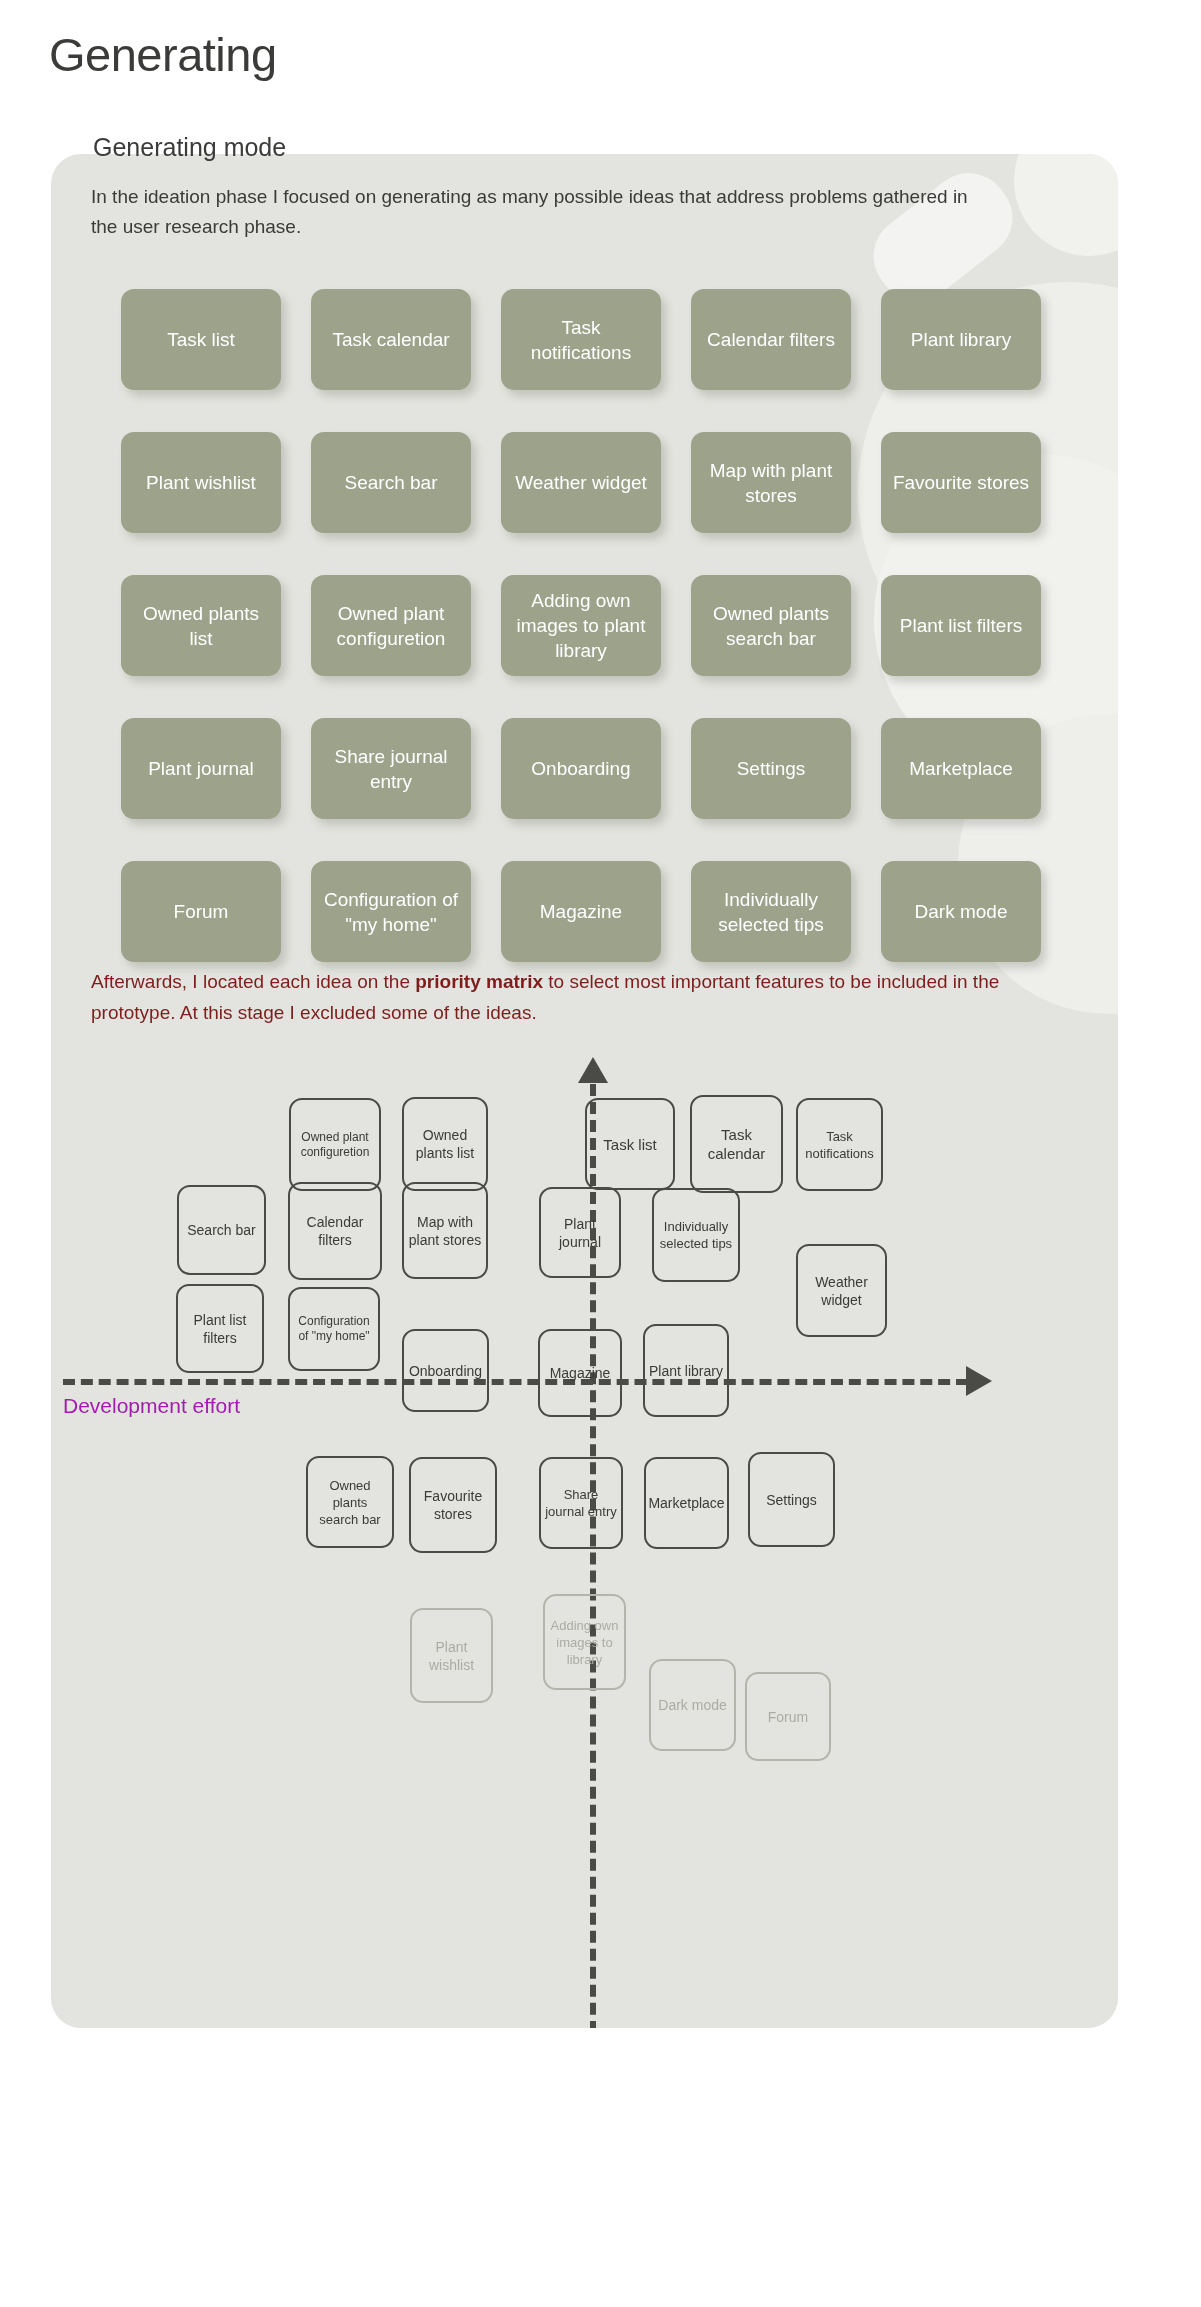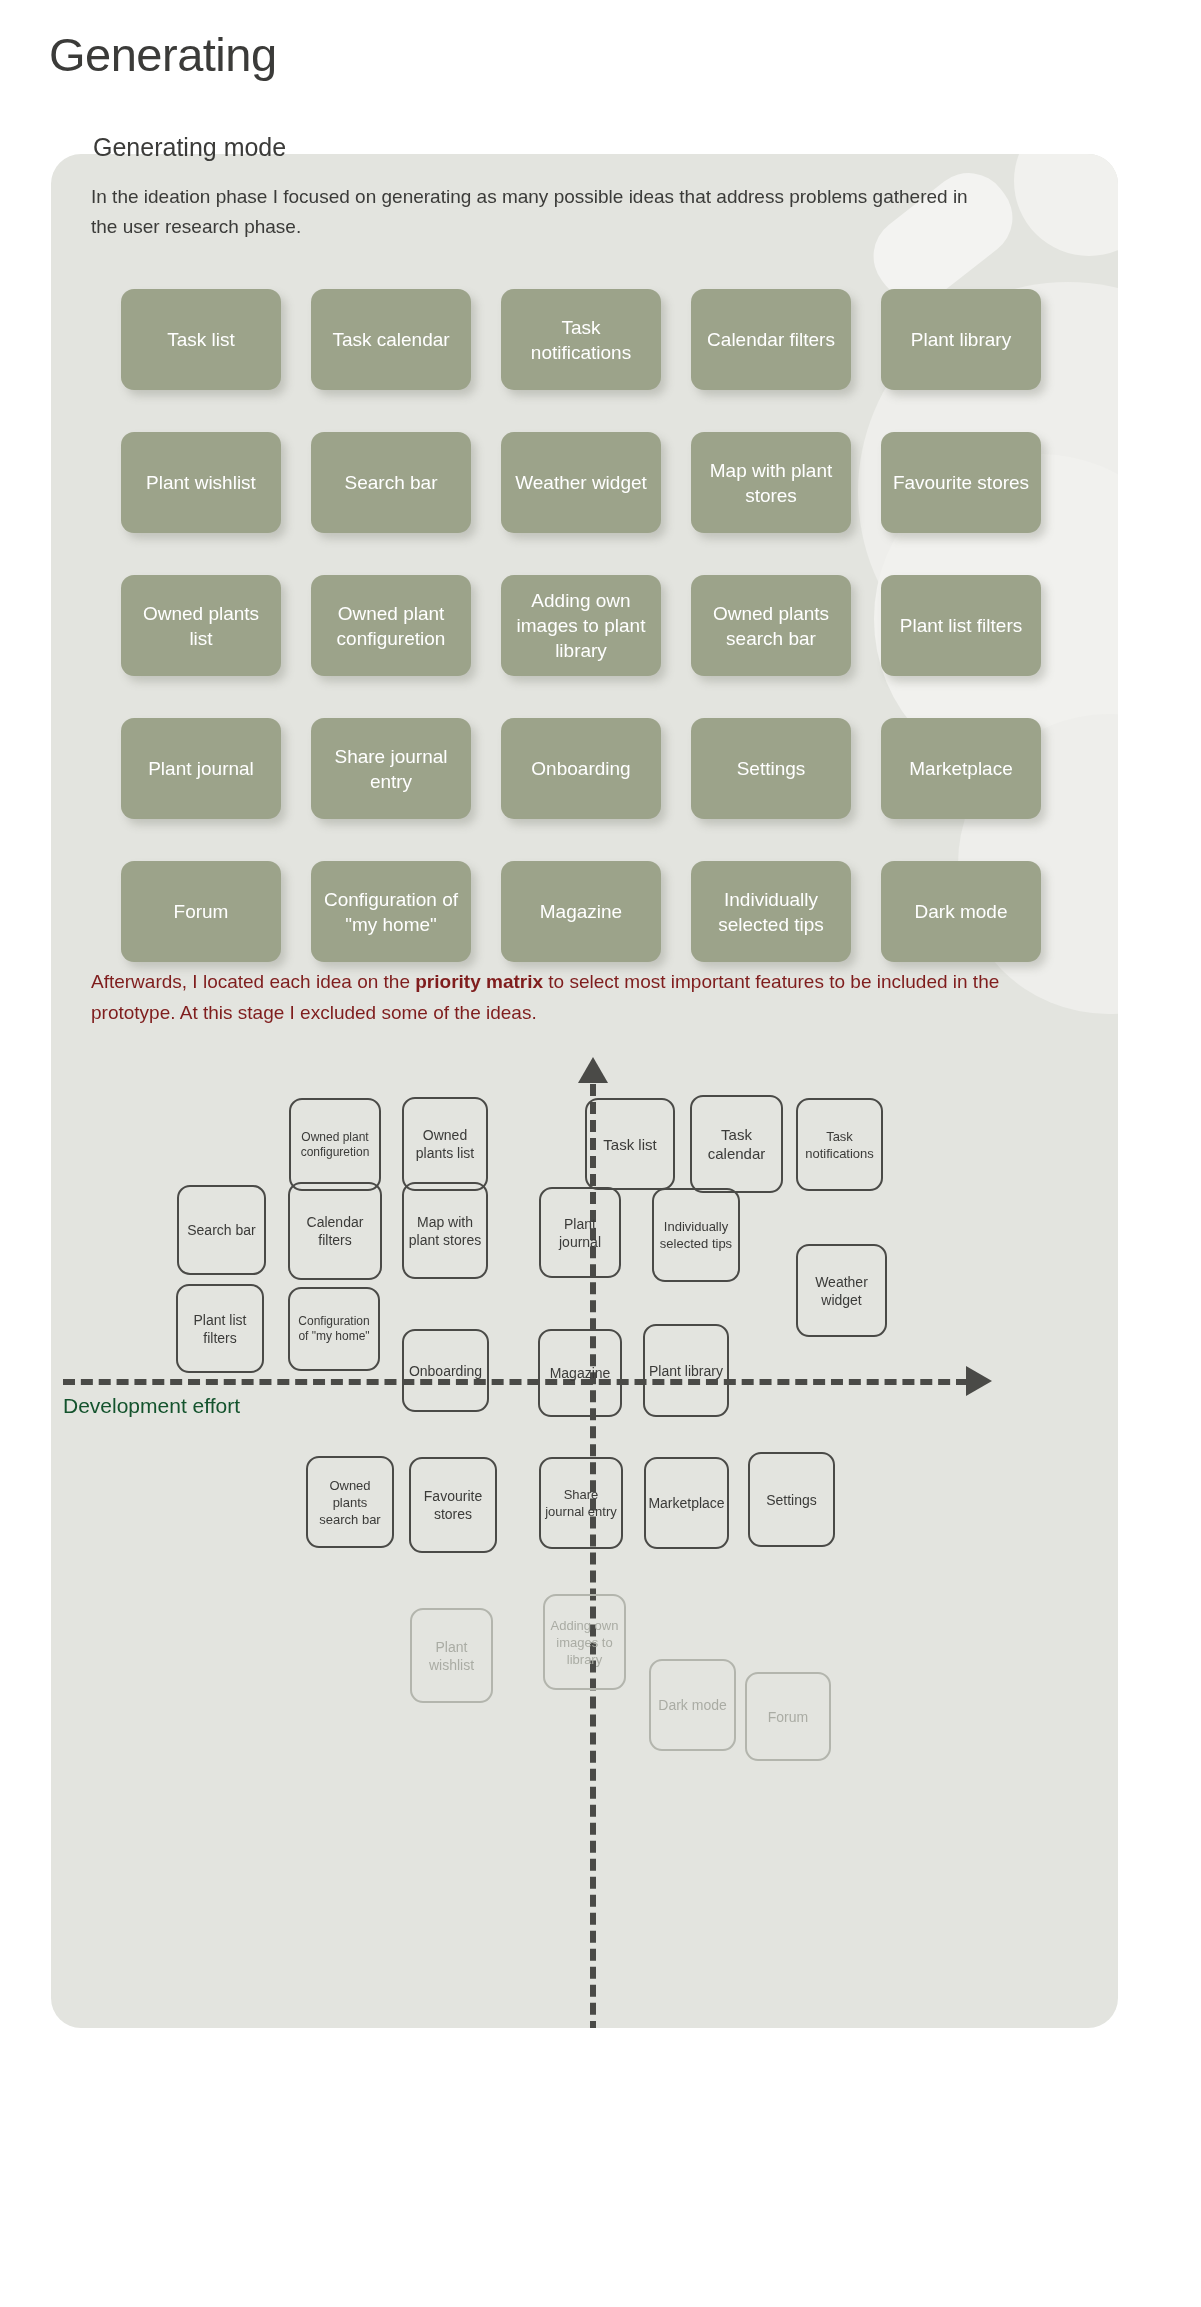--- a/index.html
+++ b/index.html
@@ -172,21 +172,21 @@
     top: 322px;
     width: 0; height: 0;
     border-top: 15px solid transparent;
     border-bottom: 15px solid transparent;
     border-left: 26px solid #4a4a47;
   }
   .axis-label {
     position: absolute;
     font-size: 21px;
     line-height: 27px;
-    color: #14532d;
+    color: #a21caf;
   }
   .axis-label-x { left: 12px; top: 348px; width: 180px; }
   .axis-label-y { left: 552px; top: 1072px; width: 170px; }
 
   
   .node {
     position: absolute;
     border: 2.2px solid #4a4a47;
     border-radius: 13px;
     display: flex;

